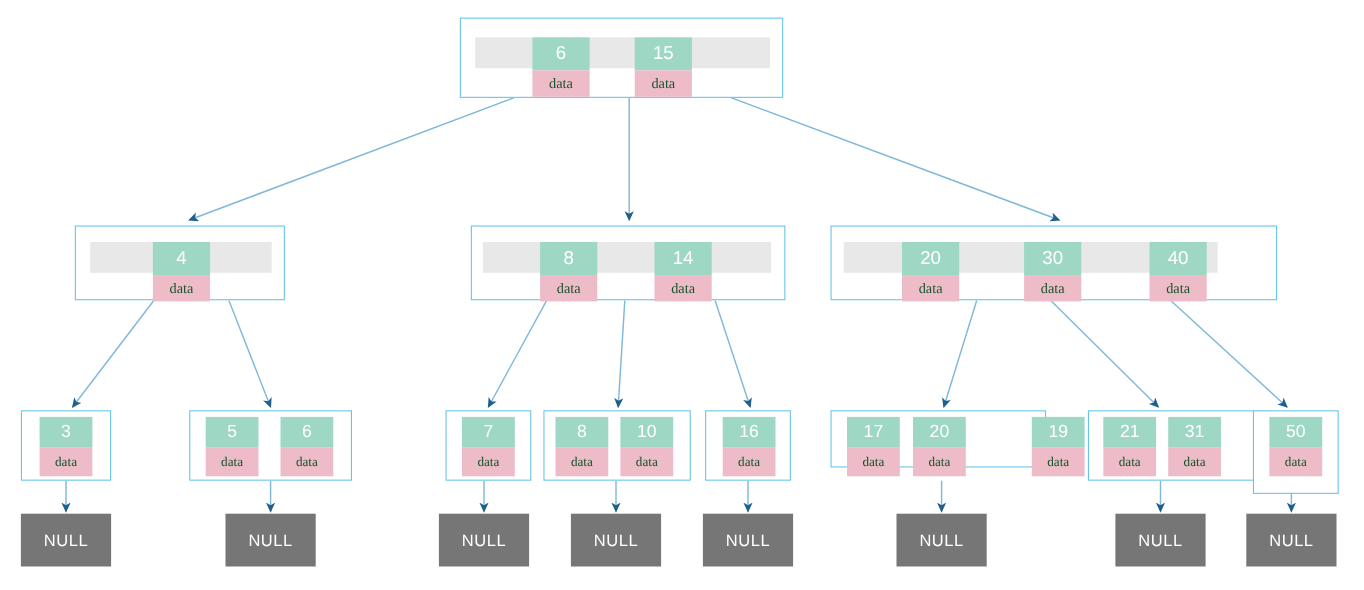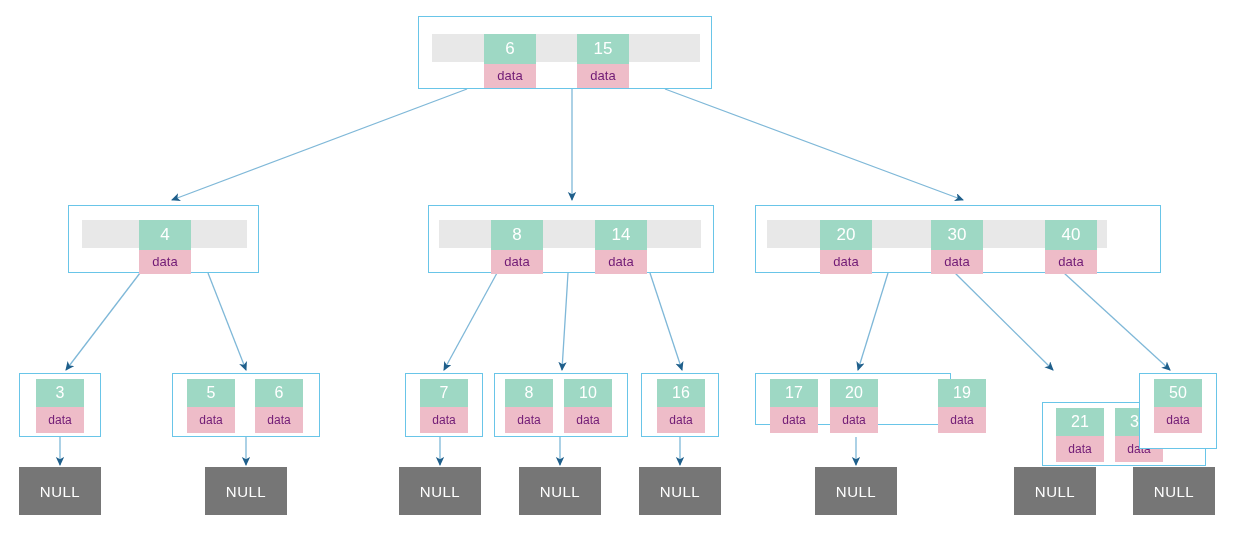--- a/index.html
+++ b/index.html
@@ -51,24 +51,25 @@
     height: 30px;
     background: #9ed8c4;
     color: #ffffff;
     font-size: 17px;
     line-height: 30px;
     text-align: center;
   }
   .cell .data {
     height: 24px;
     background: #eebcc8;
-    color: #701a75;
+    color: #14532d;
     font-size: 13px;
     line-height: 24px;
     text-align: center;
+    font-family: Liberation Serif, serif;
   }
   
   .leaf .cell {
     width: 48px;
   }
   .leaf .cell .key {
     height: 28px;
     line-height: 28px;
     font-size: 16px;
   }
@@ -249,21 +250,21 @@
         <div class="key">20</div>
         <div class="data">data</div>
       </div>
       <div class="cell" style="left:134px; top:5px;padding-left:48px;">
         <div class="key">19</div>
         <div class="data">data</div>
       </div>
     </div>
   </div>
 
-  <div class="node leaf" style="left:1042px; top:373px; width:164px; height:64px;margin-top:29px;">
+  <div class="node leaf" style="left:989px; top:373px; width:164px; height:64px;">
     <div class="node-inner">
       <div class="cell" style="left:13px; top:5px;">
         <div class="key">21</div>
         <div class="data">data</div>
       </div>
       <div class="cell" style="left:72px; top:5px;">
         <div class="key">31</div>
         <div class="data">data</div>
       </div>
     </div>

